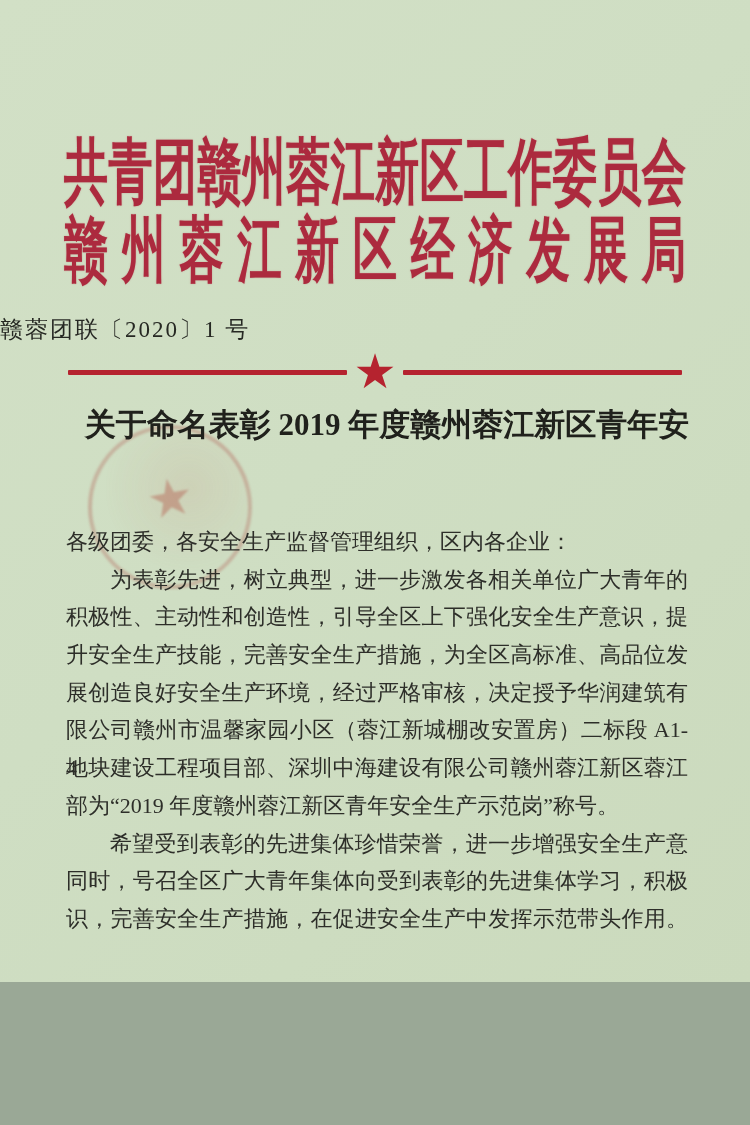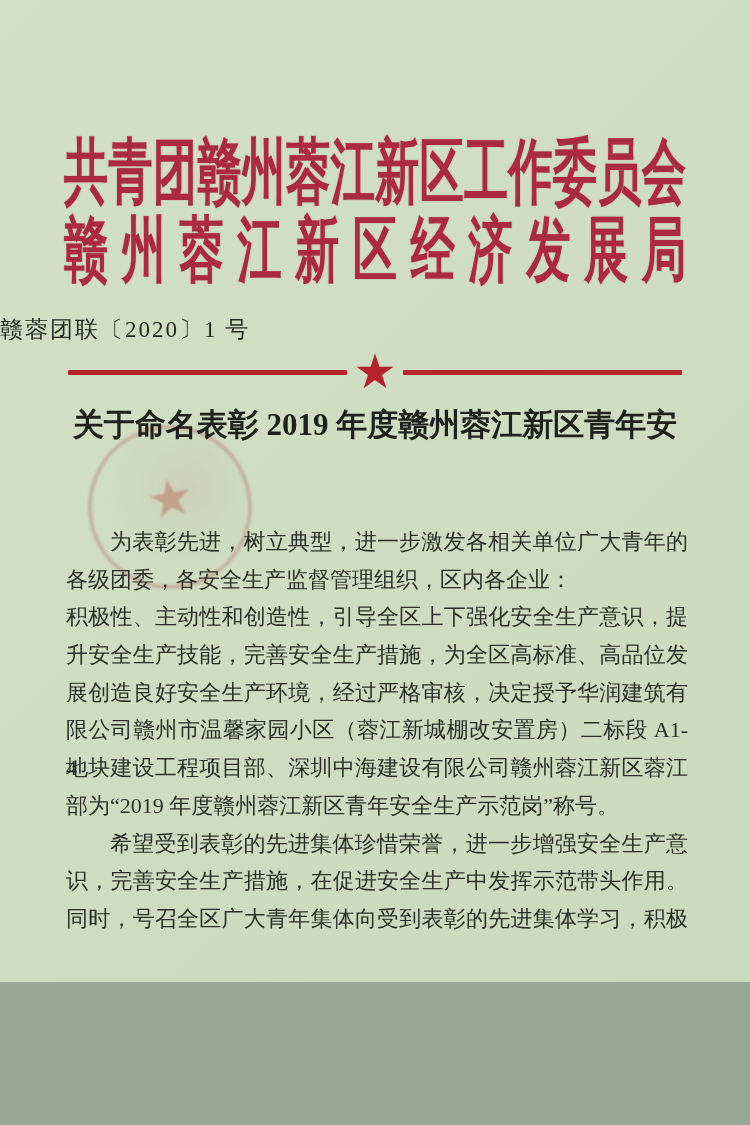--- a/index.html
+++ b/index.html
@@ -35,21 +35,21 @@
     display:flex;align-items:center;
   }
   .rule .seg{flex:1;height:5px;background:#b5232f;border-radius:1px;}
   .rule .star{
     font-family:"DejaVu Sans",sans-serif;
     font-size:48px;line-height:42px;color:#b5232f;
     margin:0 6px;transform:translateY(-1px);
   }
   
   .doc-title{
-    position:absolute;top:404px;left:64px;width:622px;z-index:2;
+    position:absolute;top:404px;left:76px;width:622px;z-index:2;
     text-align:center;font-weight:bold;font-size:31px;line-height:41px;
     color:#20211c;
   }
   
   .seal{
     position:absolute;left:88px;top:425px;width:156px;height:156px;z-index:1;
     border:4px solid rgba(173,77,70,.28);border-radius:50%;
     background:radial-gradient(circle at 62% 38%,rgba(190,100,80,.10),rgba(190,100,80,0) 62%);
     filter:blur(1px);
   }
@@ -94,28 +94,28 @@
 
   <div class="seal">
     <span class="seal-star">★</span>
   </div>
 
   <div class="doc-title">
     <div>关于命名表彰 2019 年度赣州蓉江新区青年安</div>
   </div>
 
   <div class="body-block">
+    <div class="bline nofill">各级团委，各安全生产监督管理组织，区内各企业：</div>
     <div class="bline indent">为表彰先进，树立典型，进一步激发各相关单位广大青年的</div>
-    <div class="bline nofill">各级团委，各安全生产监督管理组织，区内各企业：</div>
     <div class="bline">积极性、主动性和创造性，引导全区上下强化安全生产意识，提</div>
     <div class="bline">升安全生产技能，完善安全生产措施，为全区高标准、高品位发</div>
     <div class="bline">展创造良好安全生产环境，经过严格审核，决定授予华润建筑有</div>
     <div class="bline">限公司赣州市温馨家园小区（蓉江新城棚改安置房）二标段 A1-4</div>
     <div class="bline">地块建设工程项目部、深圳中海建设有限公司赣州蓉江新区蓉江</div>
     <div class="bline nofill">部为“2019 年度赣州蓉江新区青年安全生产示范岗”称号。</div>
     <div class="bline indent">希望受到表彰的先进集体珍惜荣誉，进一步增强安全生产意</div>
+    <div class="bline">同时，号召全区广大青年集体向受到表彰的先进集体学习，积极</div>
     <div class="bline">识，完善安全生产措施，在促进安全生产中发挥示范带头作用。</div>
-    <div class="bline">同时，号召全区广大青年集体向受到表彰的先进集体学习，积极</div>
   </div>
 
   <div class="page-number">- 1 -</div>
 
 </div>
 
 </body></html>

